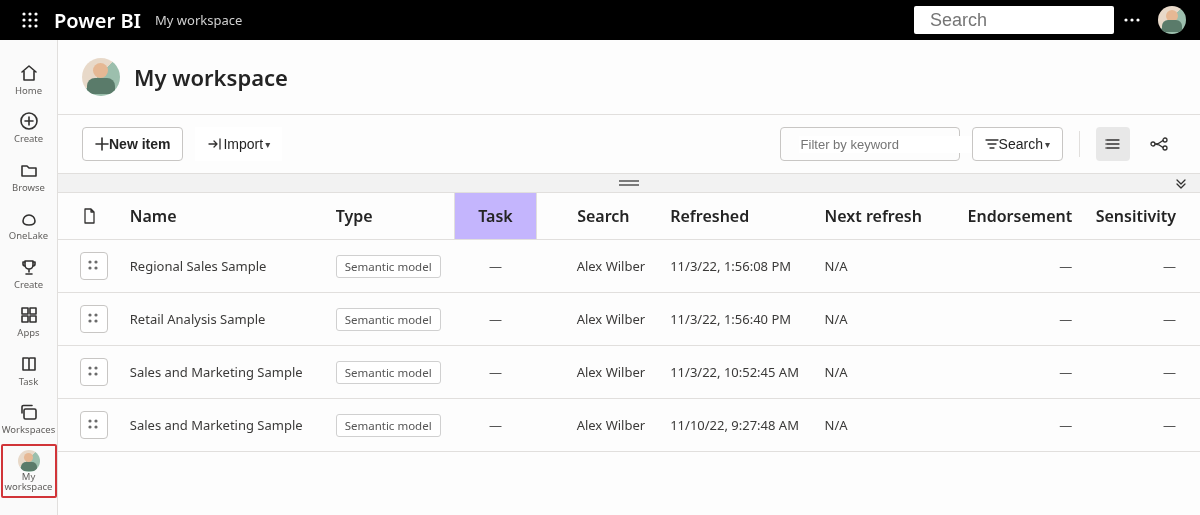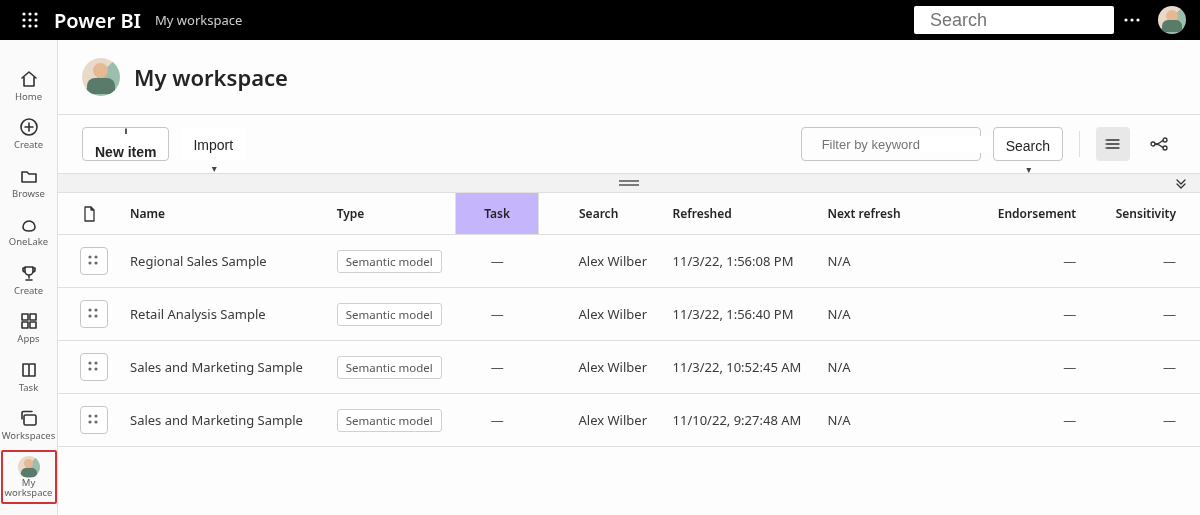--- a/index.html
+++ b/index.html
@@ -90,21 +90,21 @@
     width:100%;
   }
 
   
   .rail {
     width: 58px;
     border-right: 1px solid var(--border);
     display:flex;
     flex-direction:column;
     align-items:center;
-    padding-top:22px;
+    padding-top:16px;
     gap:2px;
     background:#fafafa;
   }
   .rail-item {
     width:48px;
     display:flex; flex-direction:column; align-items:center;
     padding:6px 0;
     font-size:9.5px;
     color:var(--muted);
     cursor:pointer;
@@ -172,27 +172,26 @@
     background:#fff;
   }
 
   .toolbar {
     display:flex;
     align-items:center;
     padding:12px 24px;
     gap:12px;
   }
   .btn {
-    display:inline-flex; align-items:center; gap:10px;
+    display:inline-flex; align-items:center; gap:0;
     height:34px; padding:0 12px;
     font-size:14px; color:var(--text);
     cursor:pointer;
     background:#fff;
     border:none;
-    flex-direction:column;
   }
   .btn.outlined {
     border:1px solid #c8c6c4;
     border-radius:4px;
   }
   .btn.newitem { font-weight:600; }
   .btn .chev { font-size:10px; color:#444; margin-left:2px; }
   .toolbar .spacer { flex:1; }
   .filter-input {
     display:flex; align-items:center; gap:8px;
@@ -223,21 +222,21 @@
     position:absolute; right:12px; font-size:12px; color:#555;
   }
 
   
   .table {
     width:100%;
     border-collapse:collapse;
   }
   .table thead th {
     text-align:left;
-    font-size:12px;
+    font-size:16px;
     font-weight:600;
     color:var(--text);
     padding:12px 10px;
     border-bottom:1px solid var(--border);
   }
   .table thead th.iconcol { width:48px; padding-left:24px;}
   .table thead th.task {
     background:#c4b5fd;
     border:1px solid var(--border);
     border-top:none;

